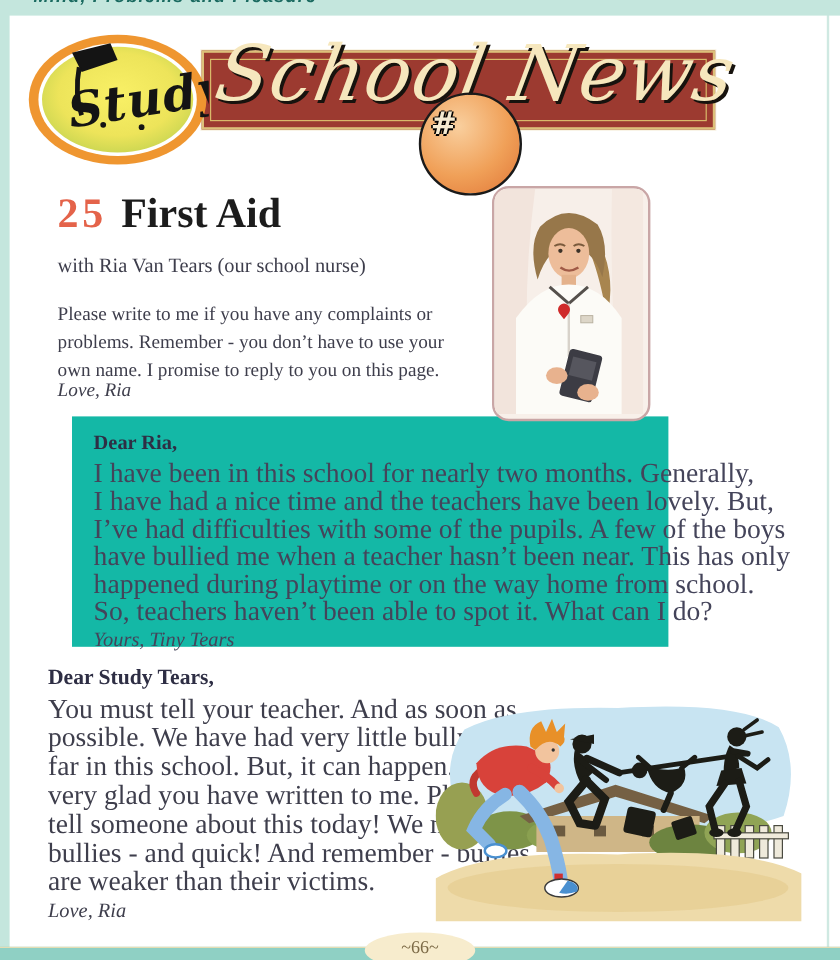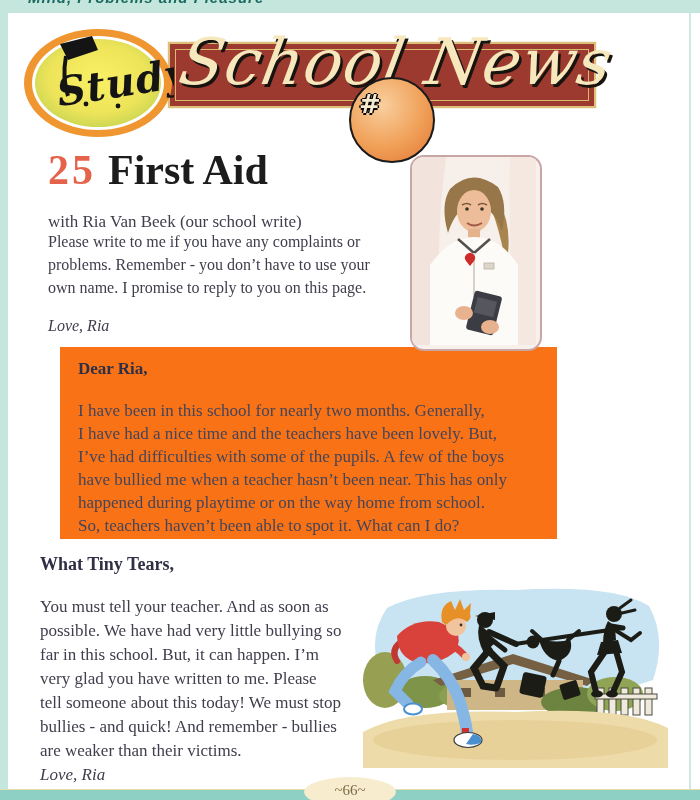--- a/index.html
+++ b/index.html
@@ -38,36 +38,36 @@
   .issue-badge .hash{
     position:absolute;left:8px;top:10px;font-family:"DejaVu Serif",serif;font-weight:bold;
     font-size:26px;color:#f5ead0;text-shadow:1.5px 0 #000,-1.5px 0 #000,0 1.5px #000,0 -1.5px #000;
   }
   .issue-badge .num{
     position:absolute;left:18px;top:2px;font-family:"DejaVu Serif",serif;font-weight:bold;
     font-size:58px;color:#f5ead0;
     text-shadow:2px 0 #000,-2px 0 #000,0 2px #000,0 -2px #000,2px 2px #000,-2px 2px #000;
   }
   
-  .article-heading{position:absolute;left:48px;top:146px;font-size:42px;font-weight:bold;color:#1c1c1c;z-index:2;}
+  .article-heading{position:absolute;left:48px;top:158px;font-size:35px;font-weight:bold;color:#1c1c1c;z-index:2;}
   .article-heading .num{color:#e4634a;letter-spacing:3px;margin-right:12px;}
   .byline{position:absolute;left:48px;top:212px;font-size:17px;color:#3e3e4c;}
-  .intro{position:absolute;left:48px;top:230px;font-size:16px;line-height:23px;color:#3e3e4c;white-space:pre;}
+  .intro{position:absolute;left:48px;top:251px;font-size:16px;line-height:23px;color:#3e3e4c;white-space:pre;}
   .intro-signoff{position:absolute;left:48px;top:317px;font-size:16px;font-style:italic;color:#3e3e4c;}
   .photo-card{
     position:absolute;left:410px;top:155px;width:128px;height:192px;
     border:2px solid #c9a6a6;border-radius:14px;overflow:hidden;background:#f8f0ea;z-index:2;
   }
   
   .letter-panel{
     position:absolute;left:60px;top:347px;width:497px;height:192px;
-    background:#f97316;box-sizing:border-box;padding:12px 0 0 18px;color:#44445a;
+    background:#14b8a6;box-sizing:border-box;padding:12px 0 0 18px;color:#44445a;
   }
   .salutation{font-size:17px;font-weight:bold;color:#2e2e44;}
-  .letter-body{font-size:17px;line-height:23px;white-space:pre;margin-top:20px;}
+  .letter-body{font-size:23px;line-height:23px;white-space:pre;margin-top:4px;}
   .letter-signoff{font-size:17px;font-style:italic;margin-top:2px;}
   
   .reply{position:absolute;left:40px;top:554px;width:345px;color:#3e3e4c;}
   .reply .salutation{font-size:18px;}
   .reply .letter-body{line-height:24px;}
   
   .illustration{position:absolute;left:363px;top:580px;width:305px;height:188px;z-index:1;}
   
   .page-number-oval{
     position:absolute;left:304px;top:777px;width:92px;height:30px;border-radius:50%;
@@ -112,21 +112,21 @@
   </svg>
 </div>
 
 <div class="issue-badge">
   <span class="hash">#</span>
 </div>
 
 <div class="article-heading">
   <span class="num">25</span><span>First Aid</span>
 </div>
-<div class="byline">with Ria Van Beek (our school write)</div>
+<div class="byline">with Ria Van Tears (our school nurse)</div>
 <div class="intro">Please write to me if you have any complaints or
 problems. Remember - you don’t have to use your
 own name. I promise to reply to you on this page.</div>
 <div class="intro-signoff">Love, Ria</div>
 
 <div class="photo-card" aria-label="Ria Van Beek, school nurse">
   <svg viewBox="0 0 124 188" width="124" height="188">
     <rect x="0" y="0" width="124" height="188" fill="#f7efe9"></rect>
     <path d="M0,0 L34,0 Q22,90 30,188 L0,188 Z" fill="#f2e4dc"></path>
     <path d="M98,0 L124,0 L124,188 L104,188 Q96,90 98,0 Z" fill="#f4e8e0"></path>
@@ -154,24 +154,25 @@
 </div>
 
 <div class="letter-panel">
   <div class="salutation">Dear Ria,</div>
   <div class="letter-body">I have been in this school for nearly two months. Generally,
 I have had a nice time and the teachers have been lovely. But,
 I’ve had difficulties with some of the pupils. A few of the boys
 have bullied me when a teacher hasn’t been near. This has only
 happened during playtime or on the way home from school.
 So, teachers haven’t been able to spot it. What can I do?</div>
+  <div class="letter-signoff">Yours, Tiny Tears</div>
 </div>
 
 <div class="reply">
-  <div class="salutation">What Tiny Tears,</div>
+  <div class="salutation">Dear Study Tears,</div>
   <div class="letter-body">You must tell your teacher. And as soon as
 possible. We have had very little bullying so
 far in this school. But, it can happen. I’m
 very glad you have written to me. Please
 tell someone about this today! We must stop
 bullies - and quick! And remember - bullies
 are weaker than their victims.</div>
   <div class="letter-signoff">Love, Ria</div>
 </div>
 

